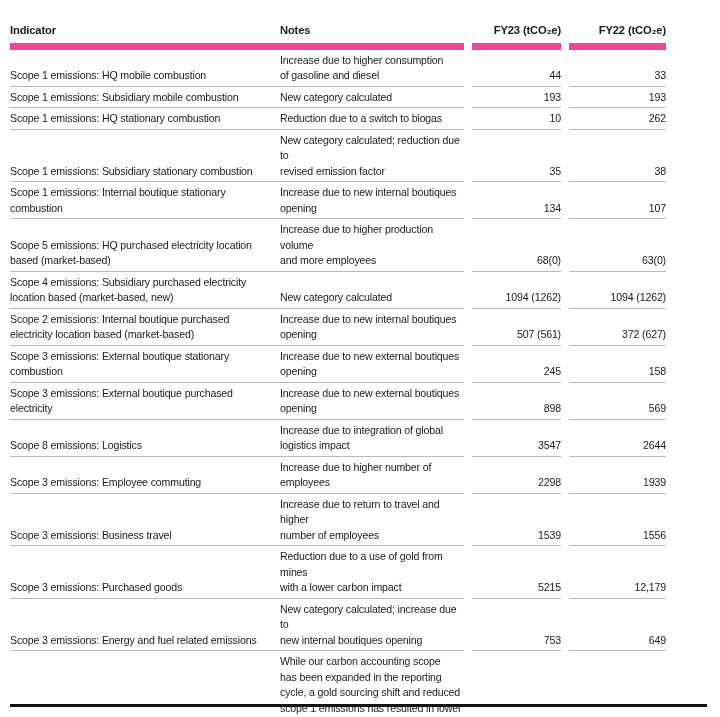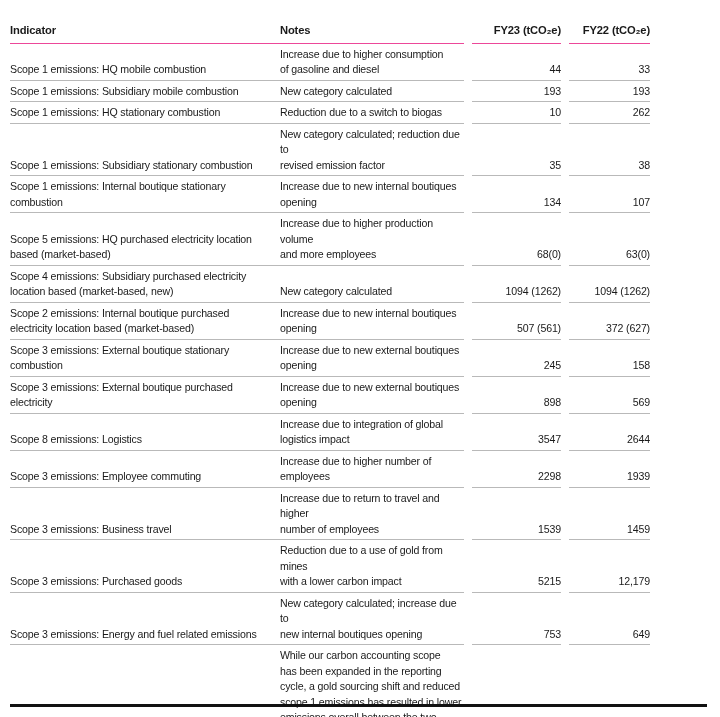--- a/index.html
+++ b/index.html
@@ -21,25 +21,25 @@
     font-size: 10.6px;
     line-height: 15.5px;
     display: flex; align-items: flex-end;
     padding: 3px 0 2px 0;
     border-bottom: 1.6px solid #b9b9b9;
     margin-right: 8px;
     font-stretch: condensed;
     letter-spacing: -0.15px;
   }
   .cell.num { justify-content: flex-end; }
-  .cell.c4 { margin-right: 16px; }
+  .cell.c4 { margin-right: 0; }
   .cell.c1 { width: 270px; }
   .head .cell {
     font-weight: bold; font-size: 11.2px;
-    border-bottom: 1px solid #ec4899;
+    border-bottom: 7px solid #ec4899;
     padding: 23px 0 4px 0;
   }
   .note-text { white-space: pre-line; }
   .bottom-rule {
     position: absolute; left: 10px; top: 704px; width: 697px;
     height: 3px; background: #111;
   }
 </style>
 </head>
 <body>
@@ -176,21 +176,21 @@
           <span class="note-text">1939</span>
         </div></div>
       <div class="row"><div class="cell c1">
           <span class="note-text">Scope 3 emissions: Business travel</span>
         </div><div class="cell c2">
           <span class="note-text">Increase due to return to travel and higher
 number of employees</span>
         </div><div class="cell c3 num">
           <span class="note-text">1539</span>
         </div><div class="cell c4 num">
-          <span class="note-text">1459</span>
+          <span class="note-text">1556</span>
         </div></div>
       <div class="row"><div class="cell c1">
           <span class="note-text">Scope 3 emissions: Purchased goods</span>
         </div><div class="cell c2">
           <span class="note-text">Reduction due to a use of gold from mines
 with a lower carbon impact</span>
         </div><div class="cell c3 num">
           <span class="note-text">5215</span>
         </div><div class="cell c4 num">
           <span class="note-text">12,179</span>

